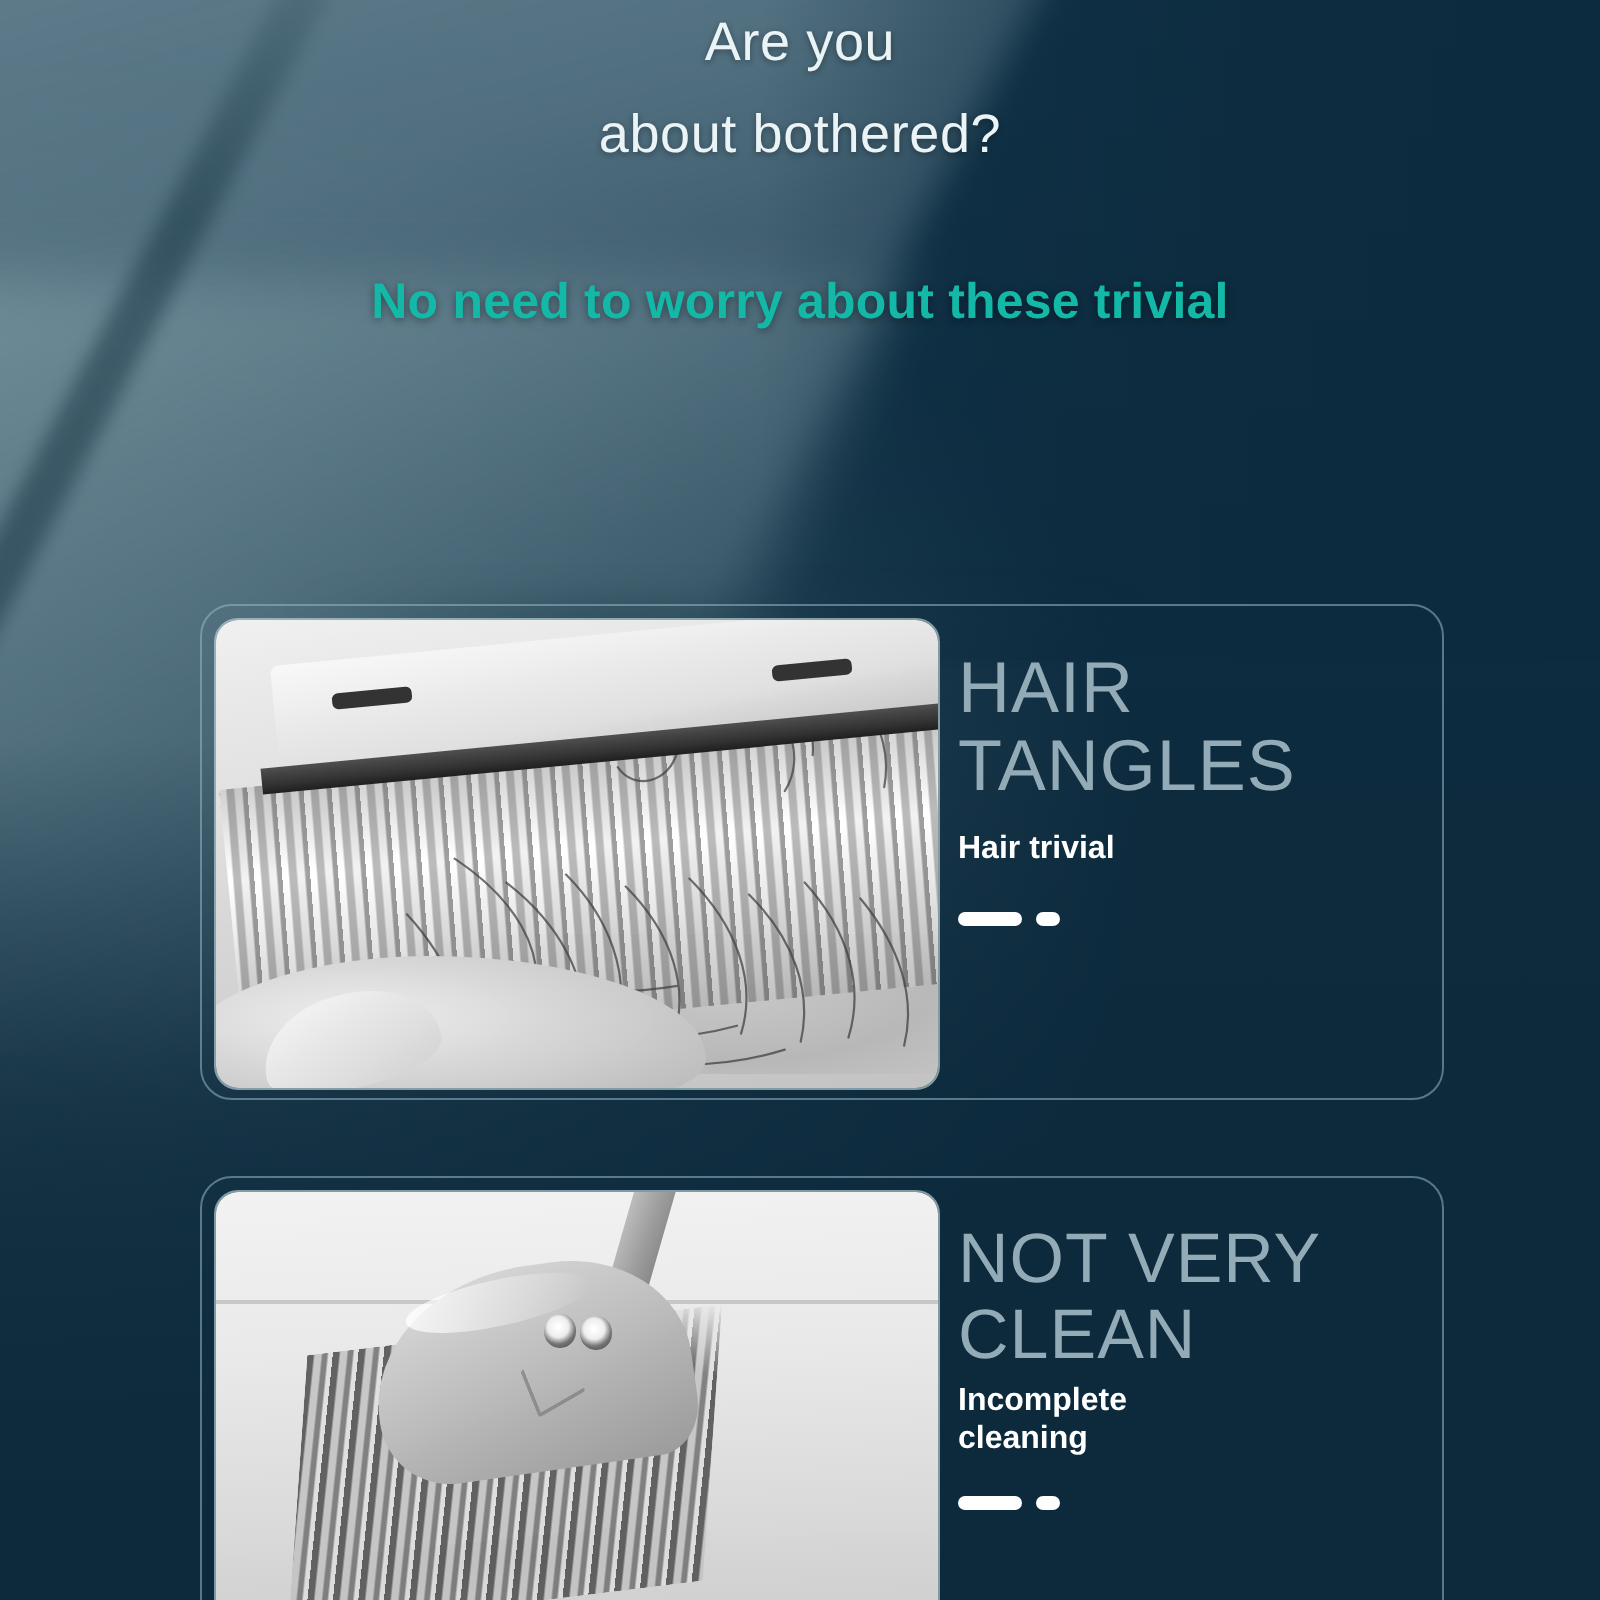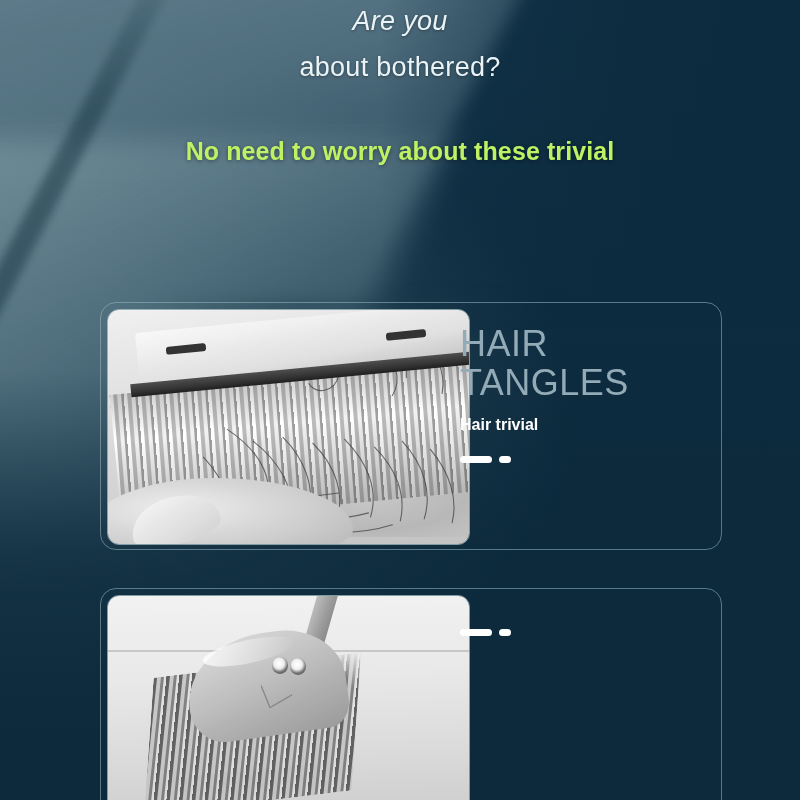--- a/index.html
+++ b/index.html
@@ -74,28 +74,28 @@
   .headline {
     position: absolute;
     left: 0; right: 0;
     text-align: center;
     color: #eaf3f6;
     font-weight: 400;
     font-size: 27px;
     letter-spacing: 0.3px;
     text-shadow: 0 1px 3px rgba(0,0,0,0.35);
   }
-  .headline.line1 { top: 6px; font-style: italic; }
+  .headline.line1 { top: 6px; }
   .headline.line2 { top: 52px; }
 
   .subheadline {
     position: absolute;
     left: 0; right: 0;
     text-align: center;
-    color: #bef264;
+    color: #14b8a6;
     font-weight: 700;
     font-size: 25px;
     letter-spacing: 0.1px;
     top: 137px;
     text-shadow: 0 1px 4px rgba(0,0,0,0.40);
   }
 
   
   .card {
     position: absolute;
@@ -112,21 +112,21 @@
     width: 363px; height: 236px;
     border-radius: 12px;
     overflow: hidden;
     box-sizing: border-box;
     border: 1.5px solid rgba(190,214,220,0.65);
   }
   .card-2 .card-photo { height: 236px; }
 
   .card-body {
     position: absolute;
-    left: 359px;
+    left: 378px;
     top: 22px;
     right: 14px;
   }
   .card-title {
     color: #93aab7;
     font-size: 36px;
     font-weight: 300;
     line-height: 1.08;
     letter-spacing: 0.5px;
     white-space: pre-line;
@@ -388,20 +388,24 @@
         <div class="p2-bristles"></div>
         <div class="p2-head"></div>
         <div class="p2-head-hi"></div>
         <div class="p2-nose"></div>
         <div class="p2-eye e1"></div>
         <div class="p2-eye e2"></div>
       </div>
     </div>
 
     <div class="card-body">
+      <div class="card-title">NOT VERY
+CLEAN</div>
+      <div class="card-subtitle">Incomplete
+cleaning</div>
       <div class="dash-rule">
         <span class="dash-long"></span>
         <span class="dash-short"></span>
       </div>
     </div>
   </div>
 
 </div>
 
 </body></html>

